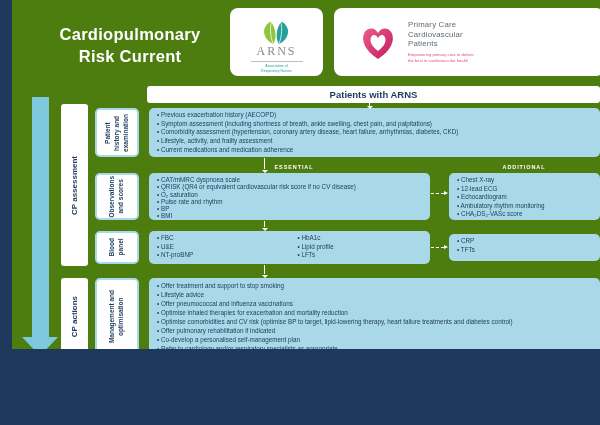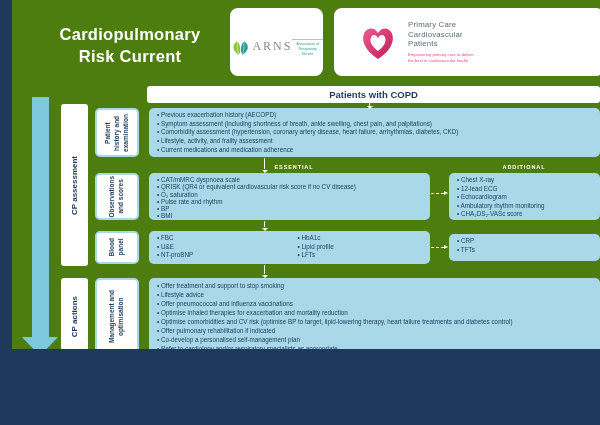--- a/index.html
+++ b/index.html
@@ -7,21 +7,21 @@
   #page{
     position:relative;width:600px;height:349px;background:#4d7c0f;overflow:hidden;
     font-family:"Liberation Sans","DejaVu Sans",sans-serif;color:#1d3a5c;margin-left:12px;
   }
   
   .title{
     position:absolute;left:18px;top:24px;width:200px;text-align:center;
     color:#ffffff;font-weight:bold;font-size:16.5px;line-height:1.32;letter-spacing:.3px;
   }
   .logo-card{position:absolute;top:8px;height:68px;background:#ffffff;border-radius:8px;}
-  .arns-card{left:218px;width:93px;display:flex;flex-direction:row;align-items:center;justify-content:center;padding-top:11px;}
+  .arns-card{left:218px;width:93px;display:flex;flex-direction:column;align-items:center;justify-content:center;padding-top:11px;}
   .arns-acronym{font-family:"Liberation Serif","DejaVu Serif",serif;font-size:12px;color:#87898c;letter-spacing:2px;margin-top:-2px;}
   .arns-tagline{font-size:3.6px;color:#2ca09a;text-align:center;line-height:1.5;margin-top:2px;border-top:.5px solid #bcbec0;padding-top:1.5px;width:52px;}
   .society-card{left:322px;width:270px;display:flex;align-items:center;padding-left:24px;}
   .pccs-text{margin-left:10px;width:130px;}
   .pccs-name{font-size:7.8px;line-height:1.18;color:#5e6c75;letter-spacing:.2px;}
   .pccs-tagline{font-size:4.2px;line-height:1.4;color:#e54b82;margin-top:4px;}
   .pcrs-wrap{margin-left:auto;margin-right:14px;height:52px;}
   
   .banner{
     position:absolute;left:135px;top:86px;width:453px;height:17px;background:#ffffff;
@@ -105,21 +105,21 @@
         <div>Cardiovascular</div>
         <div>Patients</div>
       </div>
       <div class="pccs-tagline">
         <div>Empowering primary care to deliver</div>
         <div>the best in cardiovascular health</div>
       </div>
     </div>
   </div>
 
-  <div class="banner">Patients with COPD</div>
+  <div class="banner">Patients with ARNS</div>
 
   <div class="big-arrow-shaft"></div>
   <div class="big-arrow-head"></div>
 
   <div class="cp-box cp-assess">
     <span>CP assessment</span>
   </div>
   <div class="cp-box cp-act">
     <span>CP actions</span>
   </div>

